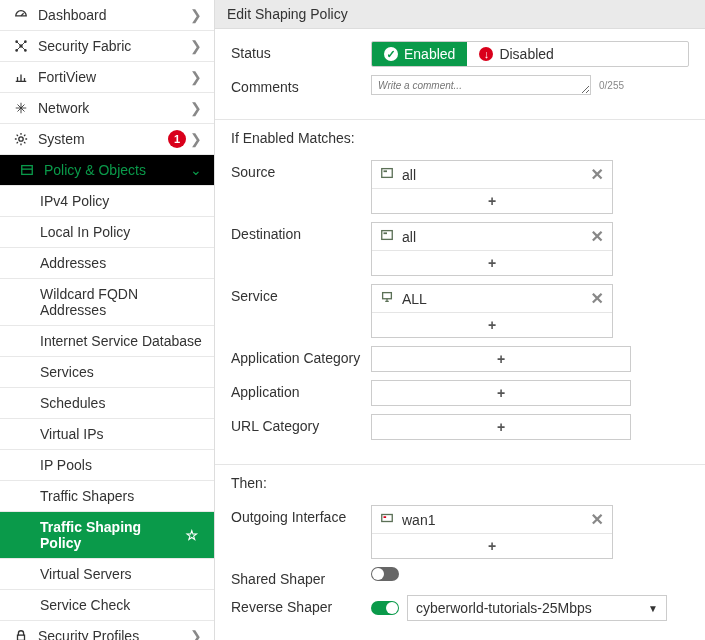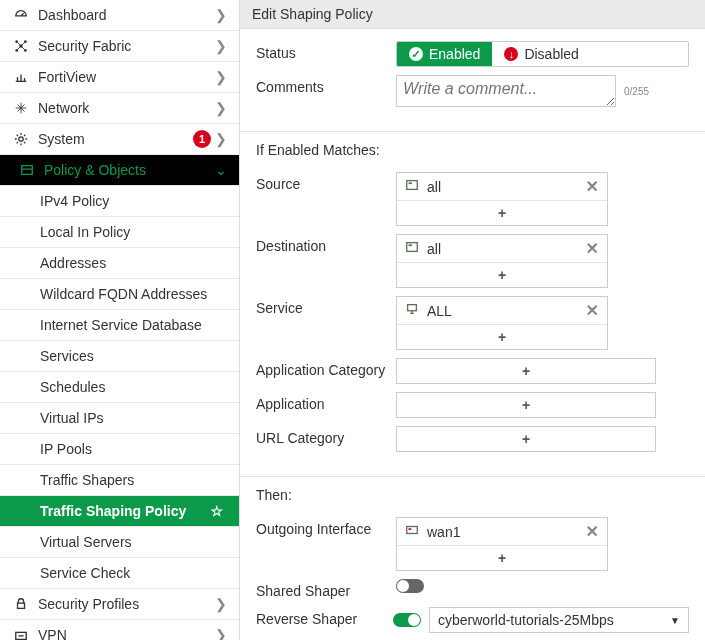--- a/index.html
+++ b/index.html
@@ -1,17 +1,17 @@
 <!DOCTYPE html>
 <html><head>
 <meta charset="utf-8">
 <style>
 * { box-sizing: border-box; margin: 0; padding: 0; font-family: -apple-system, BlinkMacSystemFont, "Segoe UI", Arial, sans-serif; }
 body { display: flex; width: 705px; height: 640px; font-size: 14px; color: #333; background: #fff; }
-.sidebar { width: 240px; border-right: 1px solid #ddd; overflow-y: auto; background: #fff; }
+.sidebar { width: 215px; border-right: 1px solid #ddd; overflow-y: auto; background: #fff; }
 .nav-item { display: flex; align-items: center; padding: 7px 12px; border-bottom: 1px solid #e8e8e8; cursor: pointer; position: relative; }
 .nav-item.active-parent { background: #000000; color: #0a9a4a; font-weight: 400; padding-left: 18px; }
 .nav-item.sub { padding-left: 40px; }
 .nav-item.sub.active { background: #0a9a4a; color: #fff; font-weight: 600; }
 .nav-icon { width: 18px; display: inline-flex; justify-content: center; margin-right: 8px; }
 .nav-label { flex: 1; }
 .nav-chevron { width: 12px; color: #888; }
 .nav-item.active-parent .nav-chevron { color: #0a9a4a; }
 .badge { position: absolute; right: 28px; background: #d9001b; color: #fff; border-radius: 50%; width: 18px; height: 18px; font-size: 11px; display: flex; align-items: center; justify-content: center; font-weight: 600; }
 .star { color: #fff; margin-right: 4px; }
@@ -20,25 +20,25 @@
 .form-section { padding: 12px 16px; }
 .row { display: flex; align-items: flex-start; margin-bottom: 8px; }
 .row-label { width: 140px; padding-top: 4px; font-size: 14px; }
 .row-content { flex: 1; }
 .toggle-group { display: flex; border: 1px solid #ccc; border-radius: 2px; overflow: hidden; }
 .toggle-btn { display: flex; align-items: center; padding: 4px 12px; font-size: 14px; cursor: pointer; background: #fff; }
 .toggle-btn.on { background: #0a9a4a; color: #fff; }
 .toggle-btn .circ { width: 14px; height: 14px; border-radius: 50%; display: inline-flex; align-items: center; justify-content: center; margin-right: 6px; font-size: 11px; font-weight: bold; }
 .toggle-btn.on .circ { background: #fff; color: #0a9a4a; }
 .toggle-btn.off .circ { background: #d9001b; color: #fff; }
-.textarea { width: 220px; height: 32px; border: 1px solid #ccc; padding: 4px 6px; color: #3b82f6; font-style: italic; resize: both; font-size: 16px; }
+.textarea { width: 220px; height: 20px; border: 1px solid #ccc; padding: 4px 6px; color: #3b82f6; font-style: italic; resize: both; font-size: 10px; }
 .counter { font-size: 10px; color: #888; margin-left: 8px; }
 .section-title { font-size: 14px; padding: 6px 16px; font-weight: 400; }
 .section-title + .form-section { padding-top: 8px; }
-.multi-box { border: 1px solid #ccc; width: 212px; }
+.multi-box { border: 1px solid #ccc; width: 242px; }
 .multi-item { display: flex; align-items: center; padding: 4px 8px; position: relative; }
 .multi-item .micon { width: 16px; margin-right: 6px; color: #5b7056; }
 .multi-item .mlabel { flex: 1; }
 .multi-item .mclose { color: #888; font-weight: bold; cursor: pointer; font-size: 16px; }
 .multi-add { text-align: center; padding: 4px; cursor: pointer; color: #555; font-weight: bold; border-top: 1px solid #e5e5e5; }
 .empty-box { border: 1px solid #ccc; width: 260px; text-align: center; padding: 4px; color: #555; font-weight: bold; cursor: pointer; }
 .switch { width: 28px; height: 14px; background: #666; border-radius: 7px; position: relative; cursor: pointer; display: inline-block; }
 .switch::after { content: ""; position: absolute; width: 12px; height: 12px; background: #fff; border-radius: 50%; top: 1px; left: 1px; }
 .switch.on { background: #0a9a4a; }
 .switch.on::after { left: 15px; }

